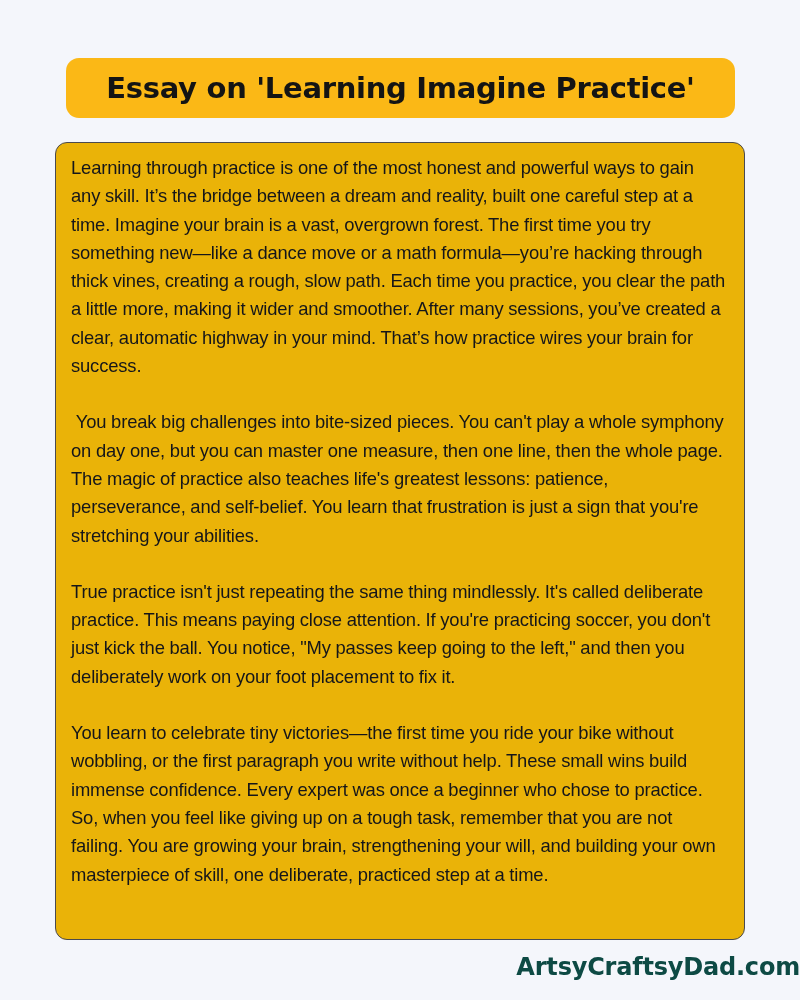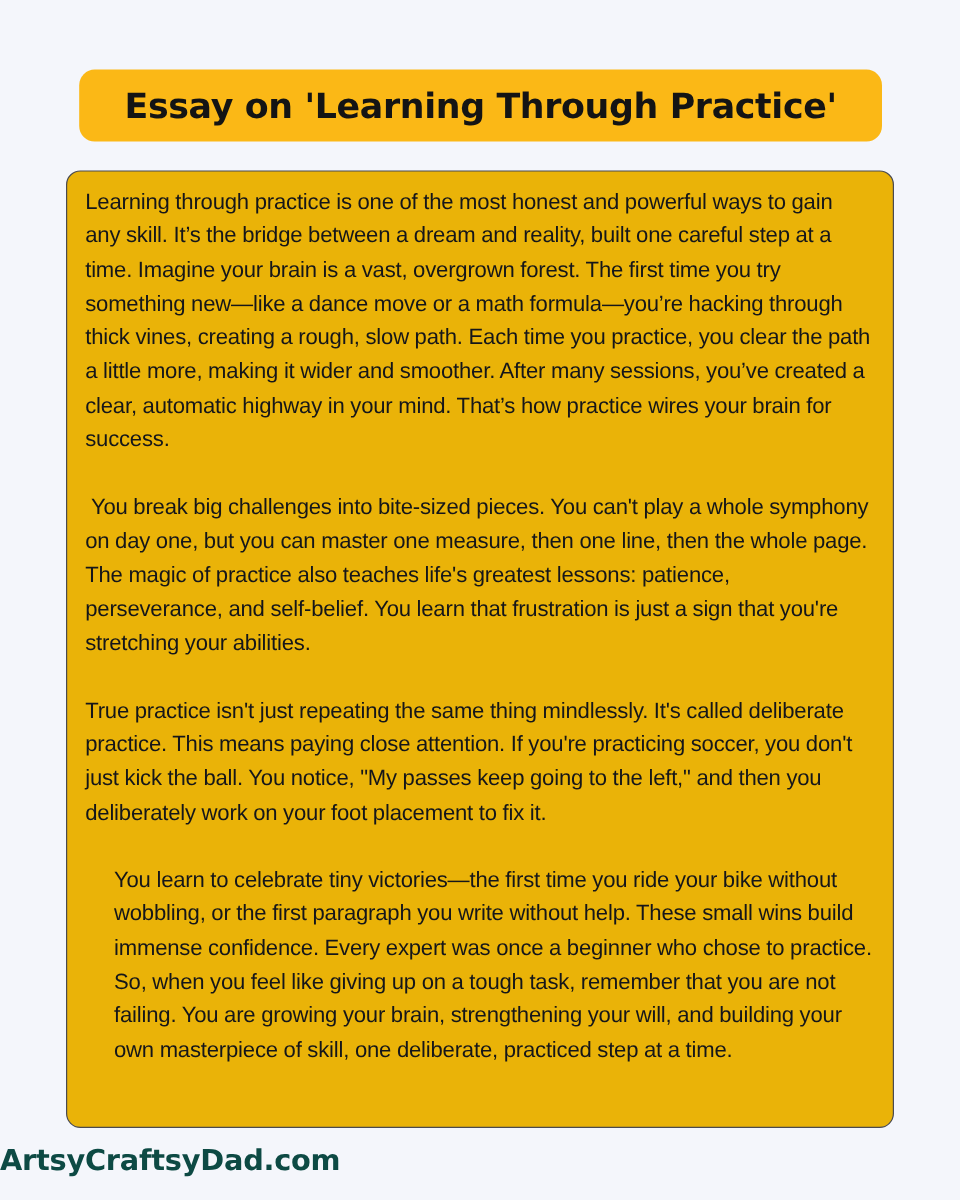--- a/index.html
+++ b/index.html
@@ -65,47 +65,46 @@
     color: #15161a;
     letter-spacing: -0.15px;
     word-spacing: -0.2px;
   }
   .essay-body p {
     margin: 0 0 28px 0;
     white-space: pre-wrap;
   }
   .essay-body p:last-child {
     margin-bottom: 0;
-    margin-left: 24px;
   }
 
   
   .footer {
     position: absolute;
     left: 0;
     top: 955px;
     width: 800px;
-    text-align: left;
+    text-align: right;
   }
   .footer-brand {
     font-family: "DejaVu Sans", sans-serif;
     font-size: 24px;
     font-weight: bold;
     color: #0d4a44;
     letter-spacing: -0.2px;
     line-height: 1;
   }
 </style>
 </head>
 <body>
 
 <div class="page">
 
   <div class="title-banner">
-    <div class="title-text">Essay on 'Learning Through Practice'</div>
+    <div class="title-text">Essay on 'Learning Imagine Practice'</div>
   </div>
 
   <div class="essay-card">
     <div class="essay-body">
       <p>Learning through practice is one of the most honest and powerful ways to gain any skill. It’s the bridge between a dream and reality, built one careful step at a time. Imagine your brain is a vast, overgrown forest. The first time you try something new—like a dance move or a math formula—you’re hacking through thick vines, creating a rough, slow path. Each time you practice, you clear the path a little more, making it wider and smoother. After many sessions, you’ve created a clear, automatic highway in your mind. That’s how practice wires your brain for success.</p>
       <p> You break big challenges into bite-sized pieces. You can't play a whole symphony on day one, but you can master one measure, then one line, then the whole page. The magic of practice also teaches life's greatest lessons: patience, perseverance, and self-belief. You learn that frustration is just a sign that you're stretching your abilities.</p>
       <p>True practice isn't just repeating the same thing mindlessly. It's called deliberate practice. This means paying close attention. If you're practicing soccer, you don't just kick the ball. You notice, "My passes keep going to the left," and then you deliberately work on your foot placement to fix it.</p>
       <p>You learn to celebrate tiny victories—the first time you ride your bike without wobbling, or the first paragraph you write without help. These small wins build immense confidence. Every expert was once a beginner who chose to practice. So, when you feel like giving up on a tough task, remember that you are not failing. You are growing your brain, strengthening your will, and building your own masterpiece of skill, one deliberate, practiced step at a time.</p>
     </div>
   </div>

